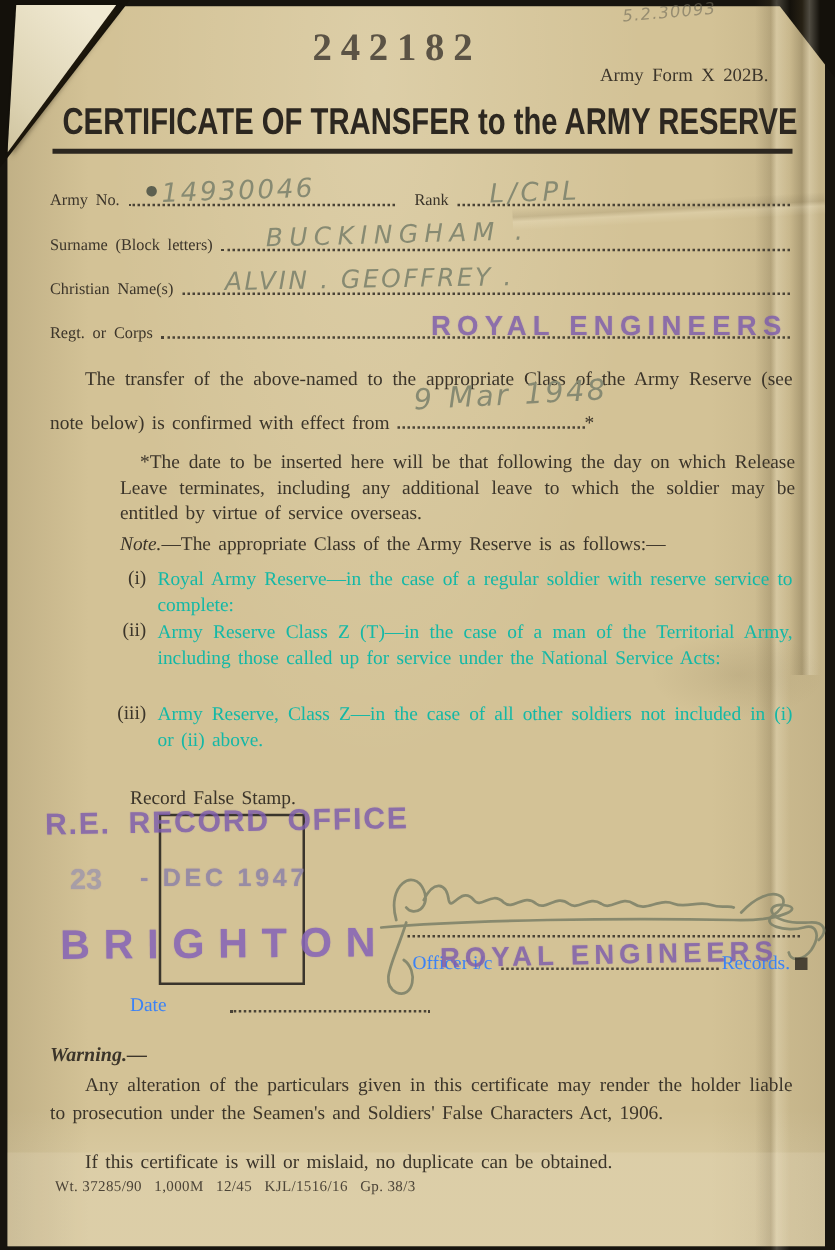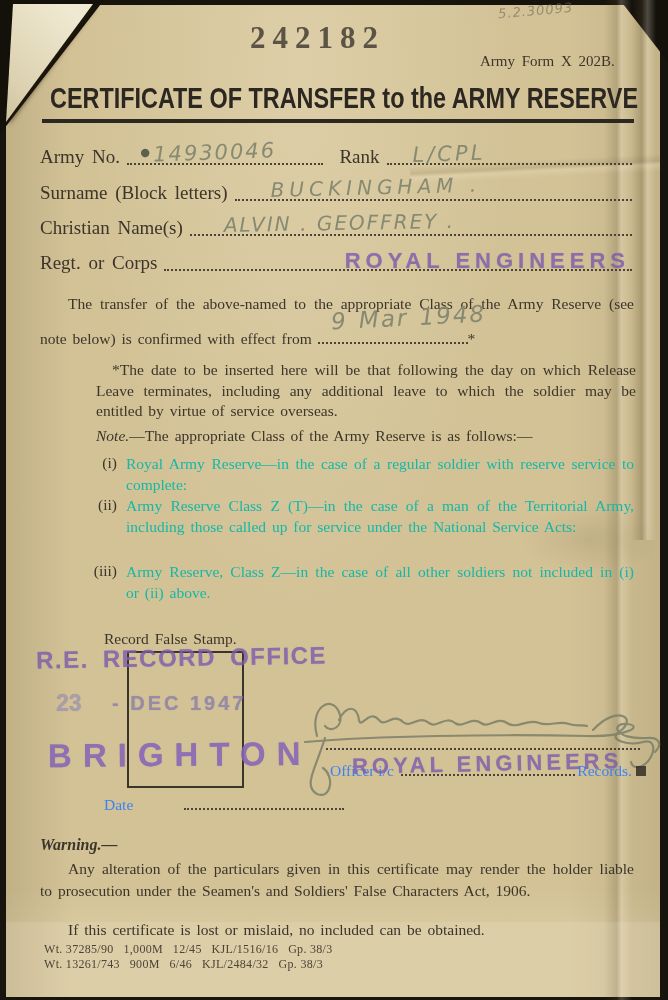--- a/index.html
+++ b/index.html
@@ -44,21 +44,21 @@
   .pencil-note { font-family:"DejaVu Sans",sans-serif; font-style:italic; font-size:13px;
     color:rgba(110,105,88,.6); transform:rotate(-5deg); letter-spacing:1px; }
   .form-no { font-size:15px; color:#3c352a; word-spacing:3px; }
 
   .title-wrap { left:50px; top:81px; white-space:nowrap; }
   .title-text { display:inline-block; font-family:"Liberation Sans",sans-serif; font-weight:800;
     font-size:30px; color:#2c2720; transform:scaleX(.78); transform-origin:left center; letter-spacing:0; }
   .title-underline { left:42px; top:119px; width:592px; height:4px; background:#2c2720; }
 
   .field-row { left:40px; right:34px; display:flex; align-items:flex-end; height:26px; }
-  .field-row .lbl { font-size:19px; color:#3c352a; word-spacing:3px; white-space:nowrap; padding-bottom:1px;margin-top:40px; }
+  .field-row .lbl { font-size:13px; color:#3c352a; word-spacing:3px; white-space:nowrap; padding-bottom:1px;margin-top:40px; }
   .leader { flex:1 1 auto; border-bottom:2px dotted #4a4336; margin:0 2px 4px 7px; position:relative; height:14px; }
 
   .hw { font-family:"DejaVu Sans",sans-serif; font-style:italic; color:#878a72; white-space:nowrap;
     transform-origin:left bottom; }
   .hw-circle { display:inline-block; font-size:11px; color:#5d6050; vertical-align:6px; margin-right:1px; }
 
   .stamp { font-family:"Liberation Sans",sans-serif; font-weight:700; color:#7d5cad;
     opacity:.82; white-space:nowrap; text-shadow:0 0 1px rgba(125,92,173,.6); }
 
   .para { left:40px; right:34px; text-align:justify; color:#3c352a; word-spacing:2px; }
@@ -189,18 +189,17 @@
 <div class="abs stamp" style="left:352px; top:751px; font-size:22px; letter-spacing:4px; transform:rotate(-1.2deg);">ROYAL ENGINEERS</div>
 <div class="abs sq-mark" style="left:636px; top:766px;"></div>
 
 <div class="abs officer-row" style="left:104px; top:796px; width:242px;gap:44px;">
   <span class="lbl">Date</span>
   <span class="leader" style="height:12px;"></span>
 </div>
 
 <div class="abs" style="left:40px; top:836px; font-size:16px; font-weight:700; font-style:italic; color:#3c352a;">Warning.—</div>
 <p class="abs para indent" style="top:858px; font-size:15.5px; line-height:21.5px;">Any alteration of the particulars given in this certificate may render the holder liable to prosecution under the Seamen's and Soldiers' False Characters Act, 1906.</p>
-<p class="abs para indent" style="top:921px; font-size:15.5px;">If this certificate is lost or mislaid, no included can be obtained.</p>
+<p class="abs para indent" style="top:921px; font-size:15.5px;">If this certificate is will or mislaid, no duplicate can be obtained.</p>
 
 <div class="abs" style="left:44px; top:942px;">
   <div class="footer-line">Wt. 37285/90   1,000M   12/45   KJL/1516/16   Gp. 38/3</div>
-  <div class="footer-line">Wt. 13261/743   900M   6/46   KJL/2484/32   Gp. 38/3</div>
 </div>
 
 </body></html>

